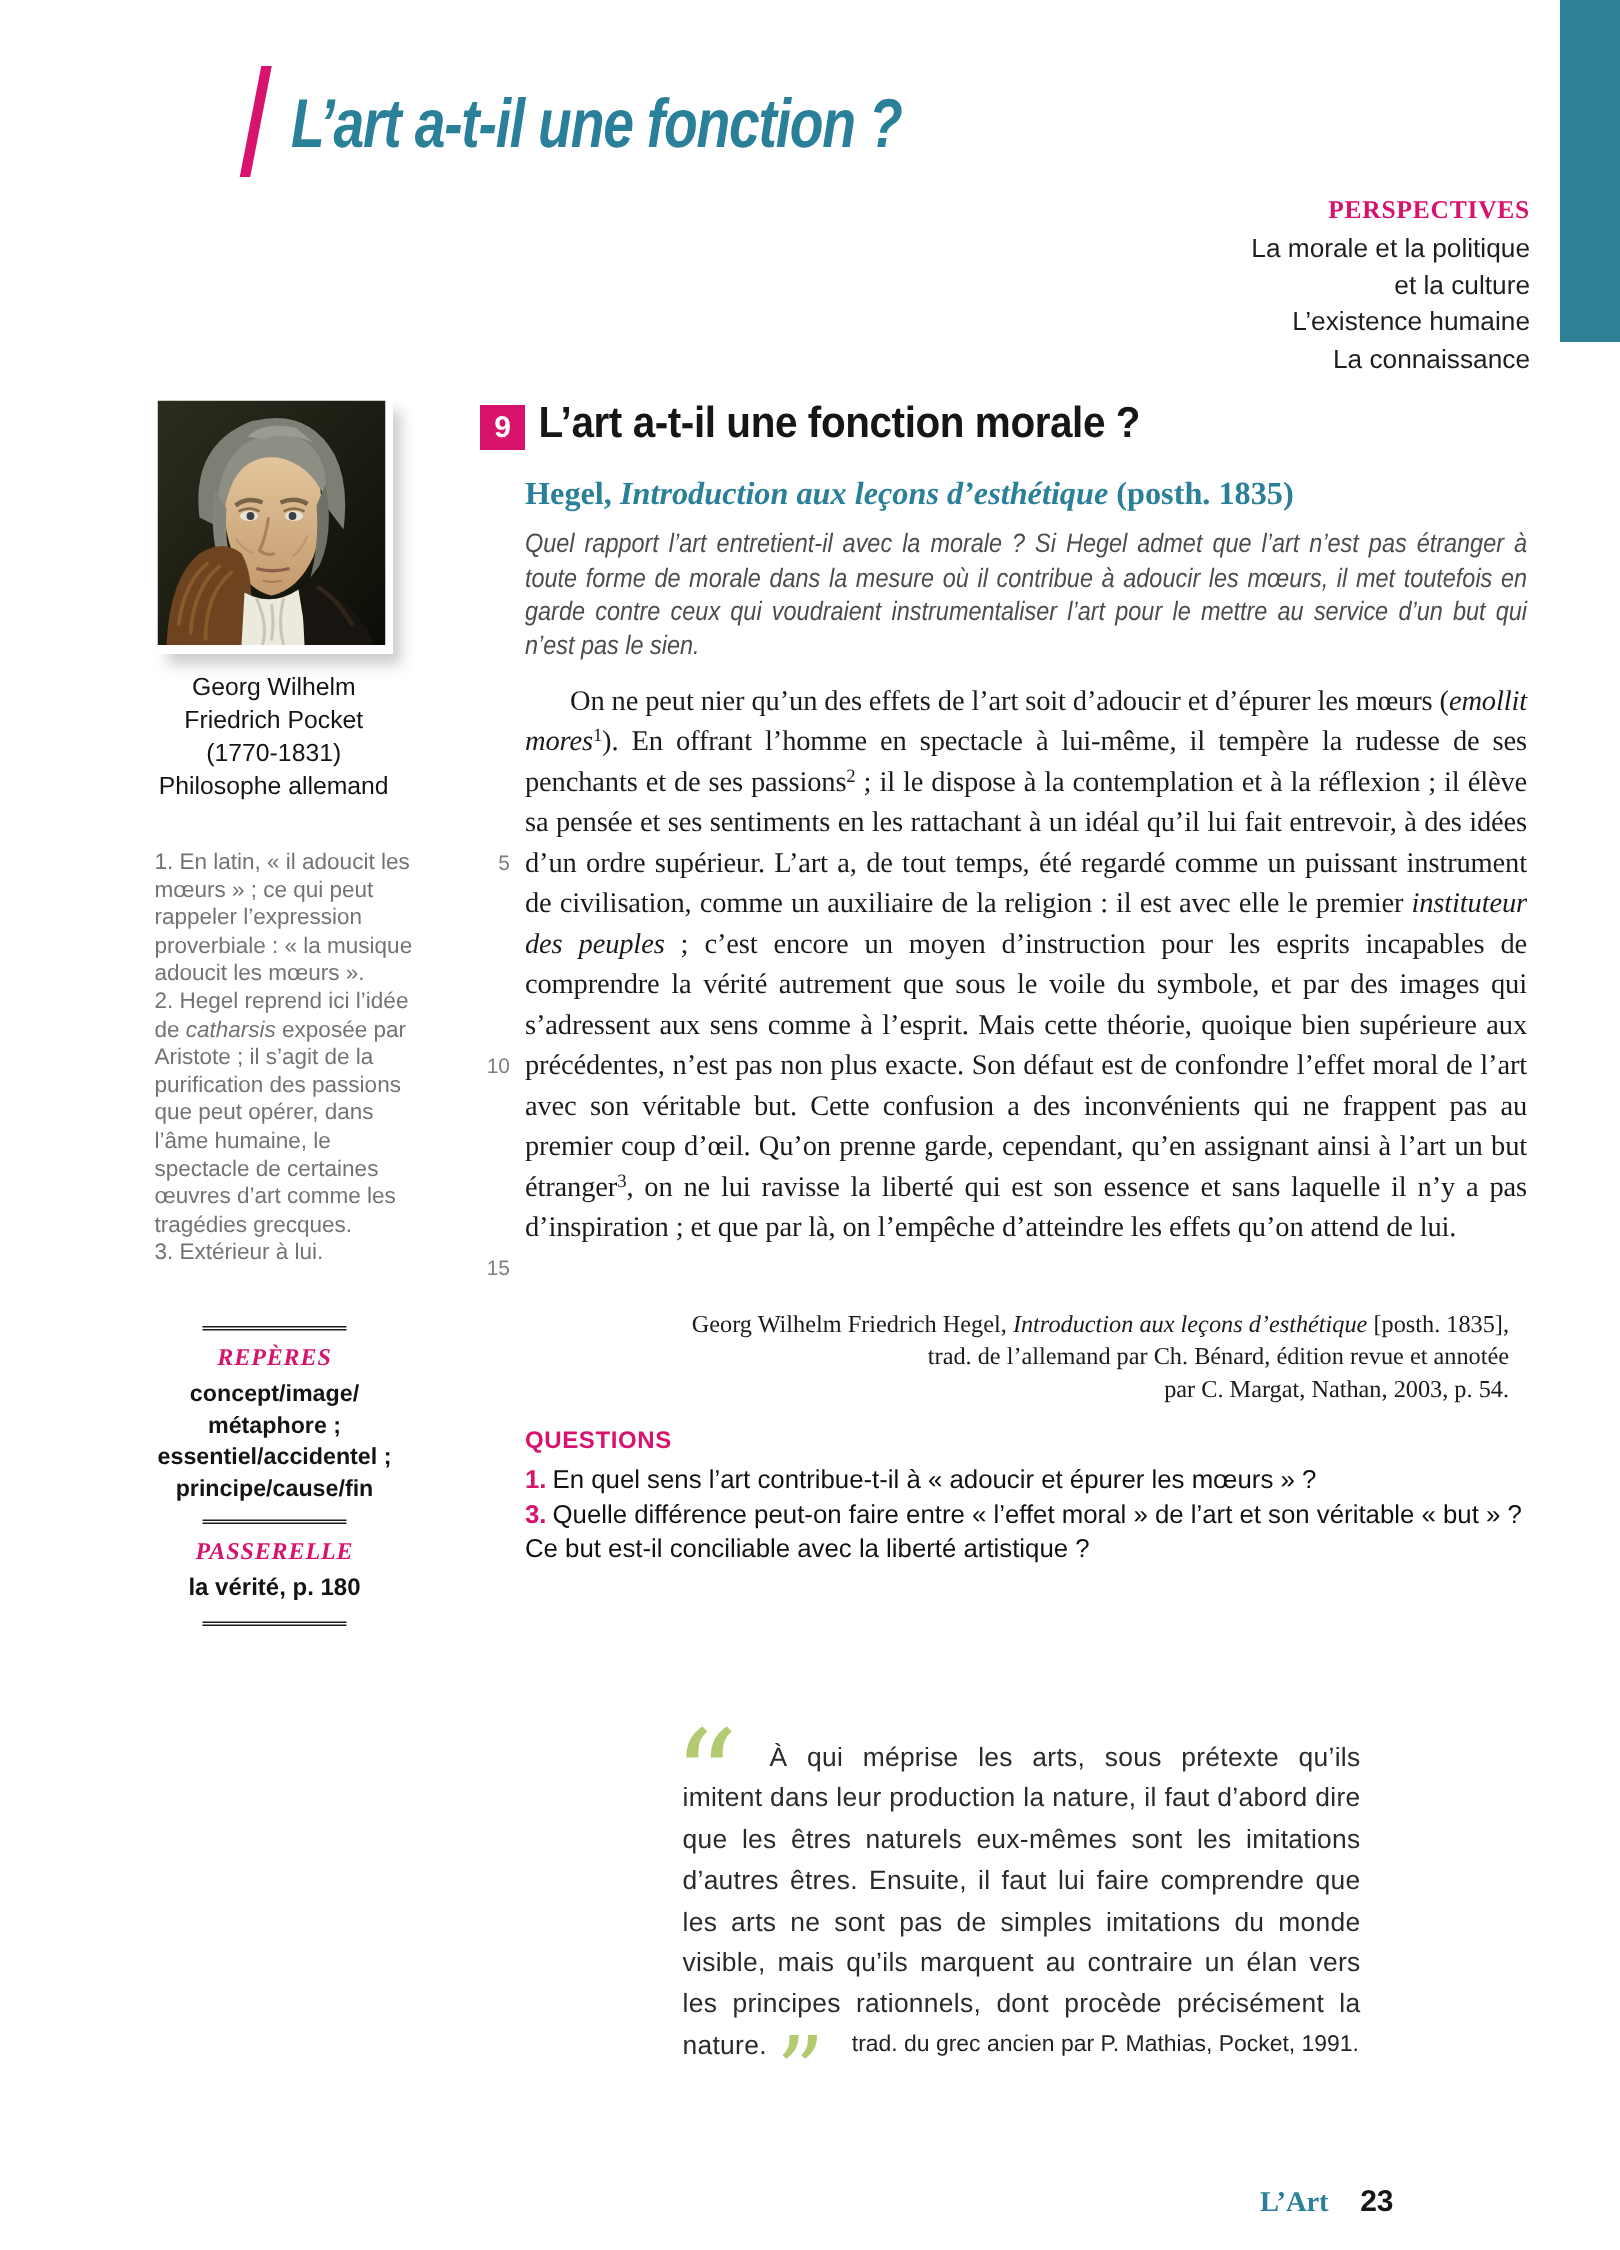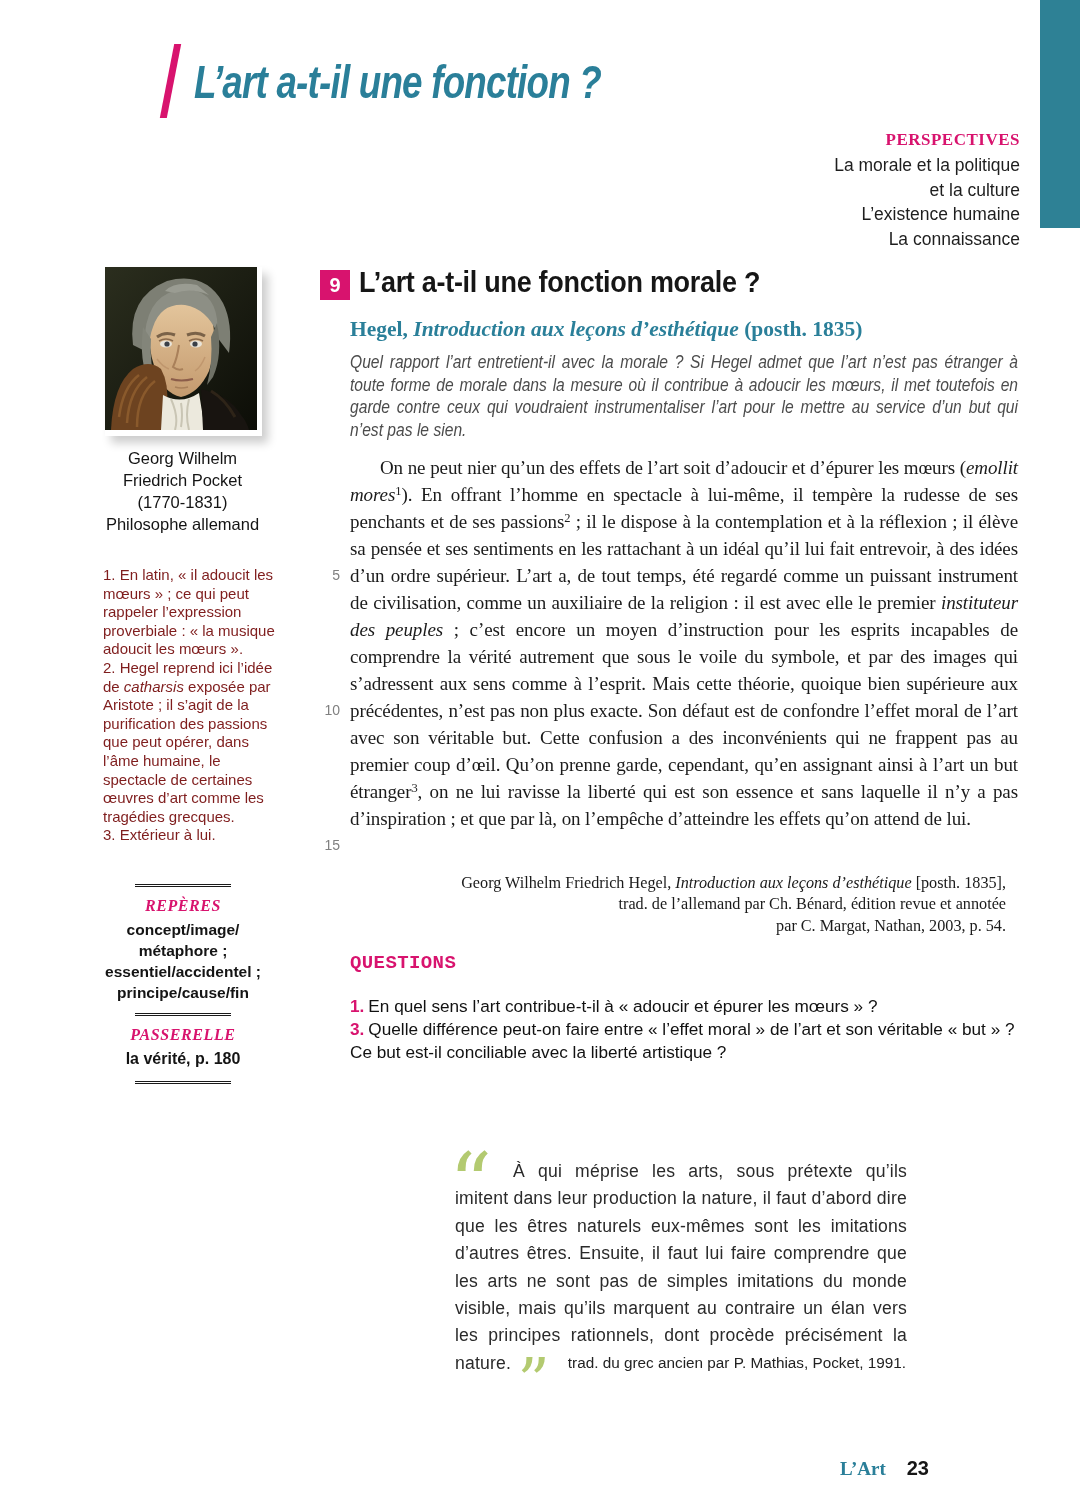--- a/index.html
+++ b/index.html
@@ -21,21 +21,21 @@
   #teal-band { left:1040px; top:0; width:40px; height:228px; background:#2e8195; }
   #perspectives { left:660px; top:130px; width:360px; text-align:right; }
   .persp-title { font-family:"Liberation Serif","DejaVu Serif",serif; font-weight:bold; font-size:17px; color:#d8136e; letter-spacing:0.5px; margin-bottom:3px; }
   .persp-item { font-size:17.5px; line-height:24.5px; color:#1e1e1e; }
 
   
   #portrait { left:105px; top:267px; background:#fff; padding:0 5px 6px 0; box-shadow:6px 7px 9px rgba(0,0,0,0.20); }
   #portrait svg { display:block; }
   #caption { left:90px; top:447px; width:185px; text-align:center; font-size:16.5px; line-height:22px; color:#141414; }
   .cap-bold { font-weight:normal; }
-  #footnotes { left:103px; top:566px; width:172px; font-size:15px; line-height:18.6px; color:#7f1d1d; }
+  #footnotes { left:103px; top:566px; width:172px; font-size:15px; line-height:18.6px; color:#737373; }
   #footnotes .it { font-style:italic; }
   #reperes { left:103px; top:884px; width:160px; text-align:center; }
   .dbl-rule { height:3px; border-top:1.6px solid #1a1a1a; border-bottom:1.6px solid #1a1a1a; width:96px; margin:0 auto; }
   .rep-title { font-family:"Liberation Serif","DejaVu Serif",serif; font-weight:bold; color:#d8136e; font-size:16px; letter-spacing:0.6px; margin:10px 0 4px;font-style:italic; }
   .rep-line { font-size:15.5px; line-height:21px; font-weight:600; color:#141414; white-space:nowrap; }
   .rule-mid { margin-top:10px; }
   .pass-text { font-size:16px; font-weight:600; color:#141414; margin-bottom:0; }
   .rule-bot { margin-top:12px; }
 
   
@@ -55,21 +55,21 @@
     font-size:19px; line-height:27px; text-align:justify; color:#1b1b1b; text-indent:30px; letter-spacing:-0.1px; }
   #body-par .it { font-style:italic; }
   #body-par sup, #plotin sup { font-size:12.5px; line-height:0; vertical-align:6px; }
 
   #citation { left:430px; top:873px; width:576px; text-align:right;
     font-family:"Liberation Serif","DejaVu Serif",serif; font-size:16.2px; line-height:21.3px; color:#1b1b1b; }
   #citation div { white-space:nowrap; }
   #citation .it { font-style:italic; }
 
   #questions { left:350px; top:952px; width:668px; }
-  .q-title { color:#d8136e; font-weight:bold; font-size:19px; letter-spacing:0.4px; margin-bottom:21px;font-family:Liberation Mono, monospace; }
+  .q-title { color:#d8136e; font-weight:bold; font-size:16px; letter-spacing:0.4px; margin-bottom:5px; }
   .q { font-size:17.2px; line-height:23px; color:#111; }
   .q-num { color:#d8136e; font-weight:bold; margin-right:4px; }
   .q .it { font-style:italic; }
 
   #quote-block { left:455px; top:1158px; width:452px; }
   .q-open { position:absolute; left:-6px; top:-16px; font-size:84px; color:#b3ca70;
     font-family:"DejaVu Serif",serif; line-height:1; }
   #quote-text { font-size:17.6px; line-height:27.4px; text-align:justify; color:#2a2a2a;
     text-indent:58px; letter-spacing:0.2px; }
   .q-close { font-size:64px; color:#b3ca70; font-family:"DejaVu Serif",serif;

